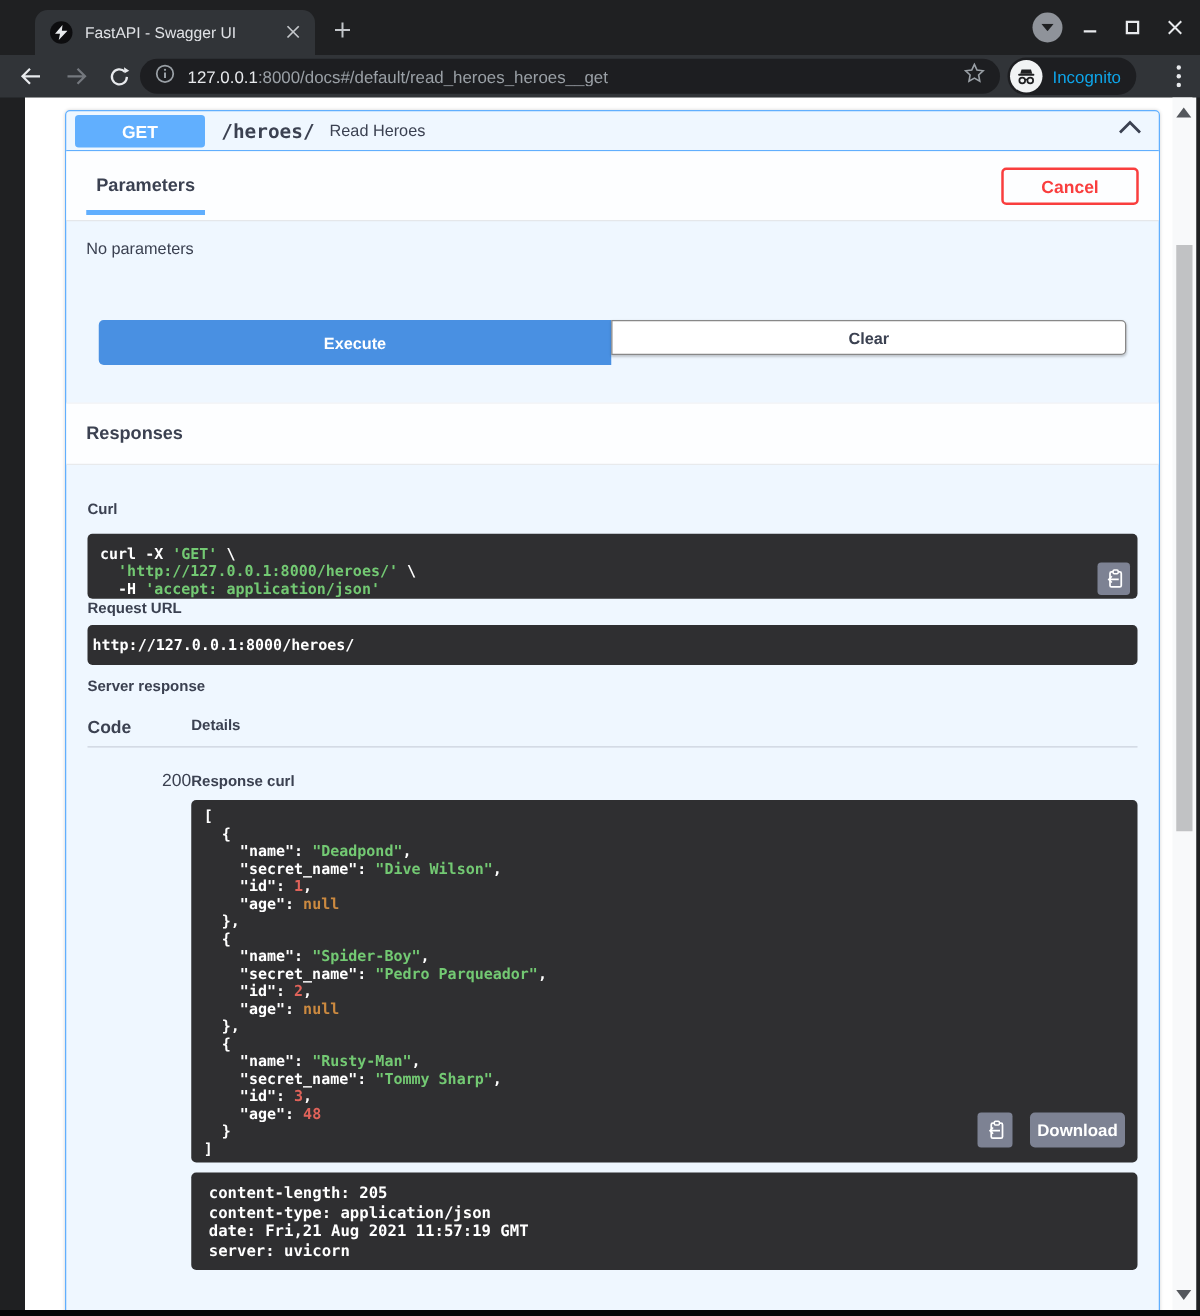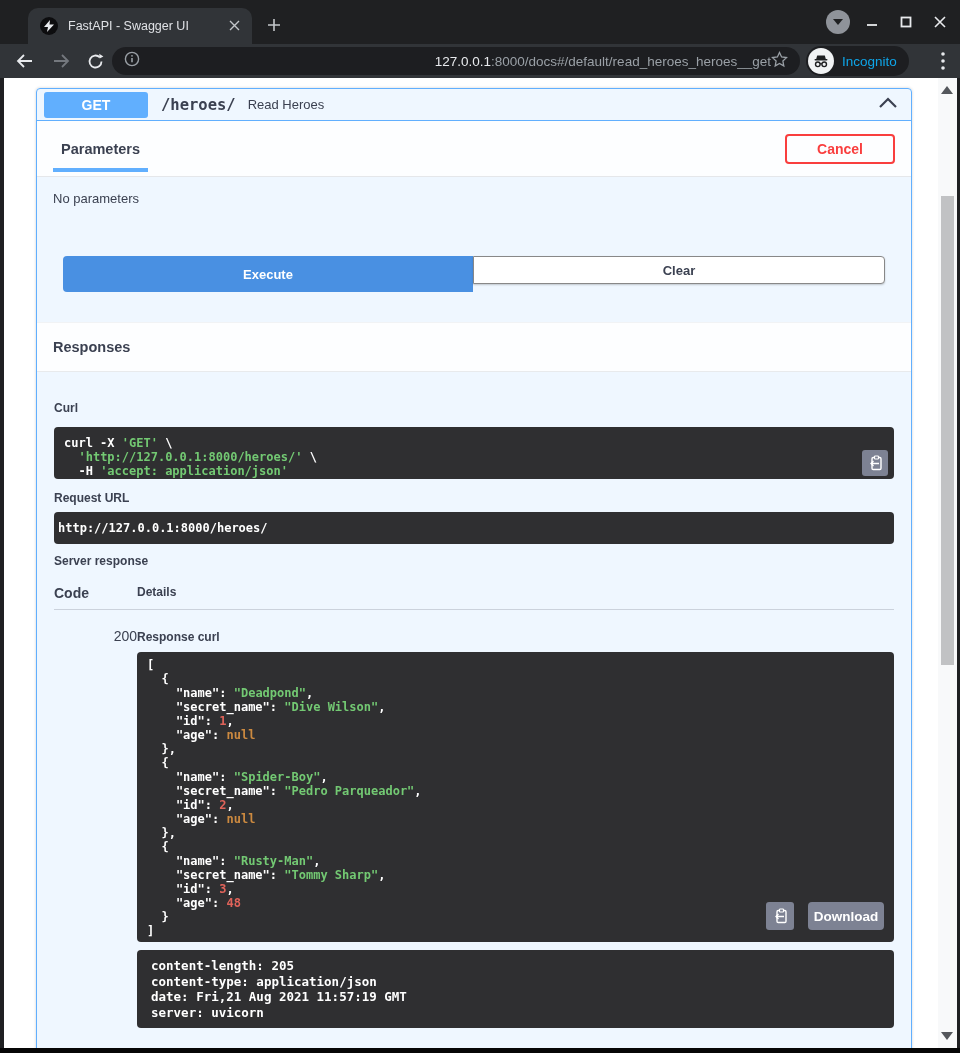--- a/index.html
+++ b/index.html
@@ -15,37 +15,37 @@
   .tab-title { color:#dfe1e5; font-size:12.5px; margin-left:10px; white-space:nowrap; overflow:hidden; flex:1; }
   .tab-close { color:#c3c6ca; font-size:14px; margin-left:8px; flex:none; line-height:1; }
   .newtab-btn { position:absolute; left:262px; top:14px; width:24px; height:24px; color:#c3c6ca;
                 font-size:20px; text-align:center; line-height:23px; border-radius:50%; }
   .win-controls { position:absolute; right:8px; top:10px; display:flex; align-items:center; gap:10px; }
   .tabsearch { width:24px; height:24px; border-radius:50%; background:#8f939a; display:flex;
                align-items:center; justify-content:center; }
   .wc { width:24px; height:24px; display:flex; align-items:center; justify-content:center; }
 
   .toolbar { position:absolute; left:0; top:44px; width:960px; height:34px; background:#313438;
-             display:flex; align-items:center;text-align:right; }
+             display:flex; align-items:center; }
   .nav-ic { width:26px; display:flex; justify-content:center; flex:none; }
   .urlbar { position:absolute; left:112px; top:3px; width:688px; height:28px; background:#1d1e21;
             border-radius:14px; display:flex; align-items:center; padding:0 12px; }
   .url-text { font-size:13.5px; margin-left:10px; white-space:nowrap; overflow:hidden; flex:1; }
   .url-host { color:#e8eaed; }
   .url-rest { color:#9aa0a6; }
   .incog { position:absolute; left:806px; top:2px; height:30px; background:#1d1e21; border-radius:15px;
            display:flex; align-items:center; padding:2px 12px 2px 2px; }
   .incog-circle { width:26px; height:26px; border-radius:50%; background:#f1f3f4; display:flex;
                   align-items:center; justify-content:center; }
   .incog-label { color:#0ea5e9; font-size:13.5px; margin-left:8px; }
   .menu-dots { position:absolute; left:930px; top:4px; width:26px; height:26px; display:flex;
                align-items:center; justify-content:center; }
 
   
-  .page { position:absolute; left:4px; top:78px; width:934px; height:970px; background:#fff; overflow:hidden; }
+  .page { position:absolute; left:20px; top:78px; width:934px; height:970px; background:#fff; overflow:hidden; }
   .scrollbar { position:absolute; left:938px; top:78px; width:19px; height:970px; background:#f8f9fa; }
   .sb-arrow { position:absolute; left:3px; width:0; height:0; border-left:6px solid transparent;
               border-right:6px solid transparent; }
   .sb-up { top:8px; border-bottom:8px solid #54575c; }
   .sb-down { bottom:8px; border-top:8px solid #54575c; }
   .sb-thumb { position:absolute; left:3px; top:118px; width:13px; height:469px; background:#c1c2c4; }
   .bottombar { position:absolute; left:0; top:1048px; width:960px; height:5px; background:#060606; }
 
   
   .opblock { position:absolute; left:32px; top:10px; width:876px; background:rgba(97,175,254,0.1);
@@ -86,21 +86,21 @@
                font-family:"DejaVu Sans Mono", monospace; font-size:12px; font-weight:bold; }
   .code-line { white-space:pre; line-height:14px; height:14px; }
   .tk-w { color:#ffffff; }
   .tk-g { color:#73c973; }
   .tk-r { color:#e0635a; }
   .tk-o { color:#cc8a40; }
   .curl-block { margin-top:11px; height:52px; padding-top:9px; }
   .copy-btn { position:absolute; right:6px; bottom:3px; width:26px; height:26px; background:#7d8293;
               border:none; border-radius:3px; display:flex; align-items:center; justify-content:center; }
   .requrl-block { margin-top:7px; height:32px; padding:9px 4px; }
-  .requrl-label { display:block; margin-top:12px; }
+  .requrl-label { display:block; margin-top:0; }
   .serverresp-label { display:block; margin-top:10px; }
 
   .resp-table-head { display:flex; margin-top:17px; padding-bottom:8px; border-bottom:1px solid rgba(59,65,81,.2); }
   .col-code { width:83px; flex:none; }
   .code-header { font-size:14px; font-weight:bold; color:#3b4151; }
   .details-header { font-size:12px; font-weight:bold; color:#3b4151; }
   .resp-row { display:flex; padding-top:18px; }
   .status-code { font-size:14px; color:#3b4151;text-align:right; }
   .resp-col { flex:1; }
   .respbody-label { display:block; margin-top:2px; }

